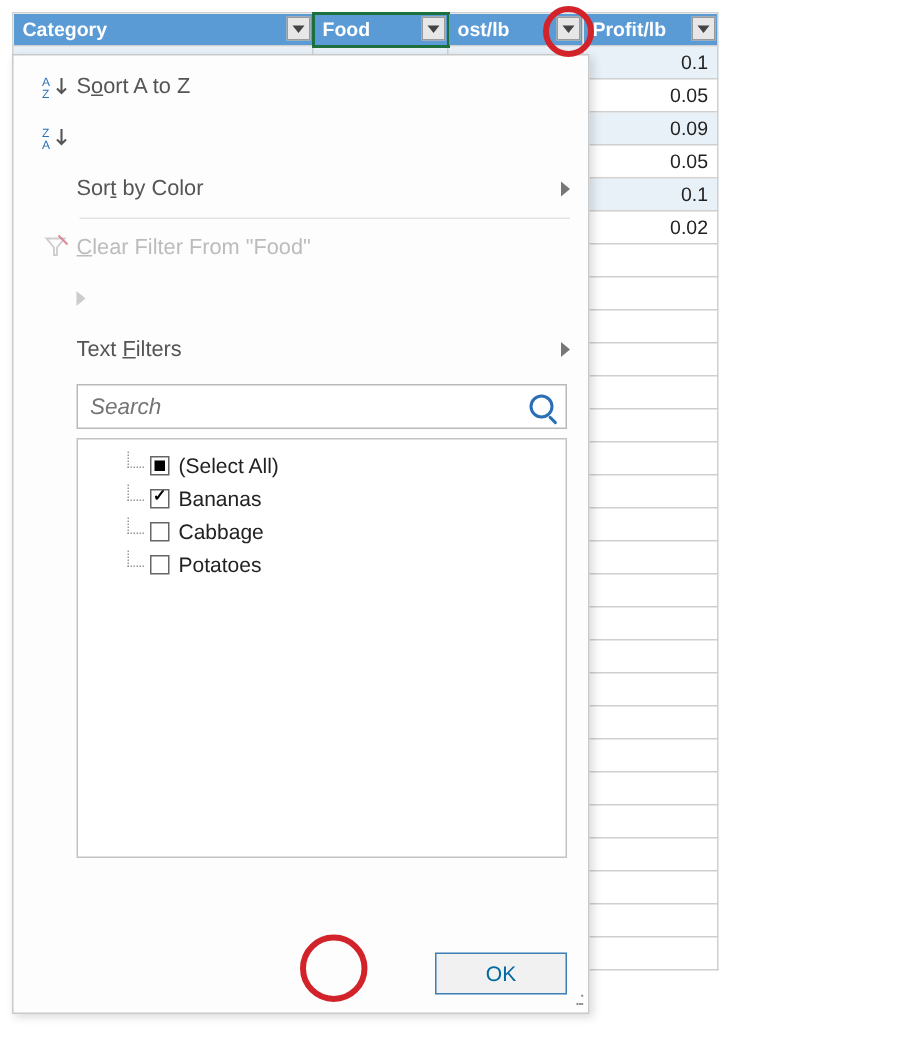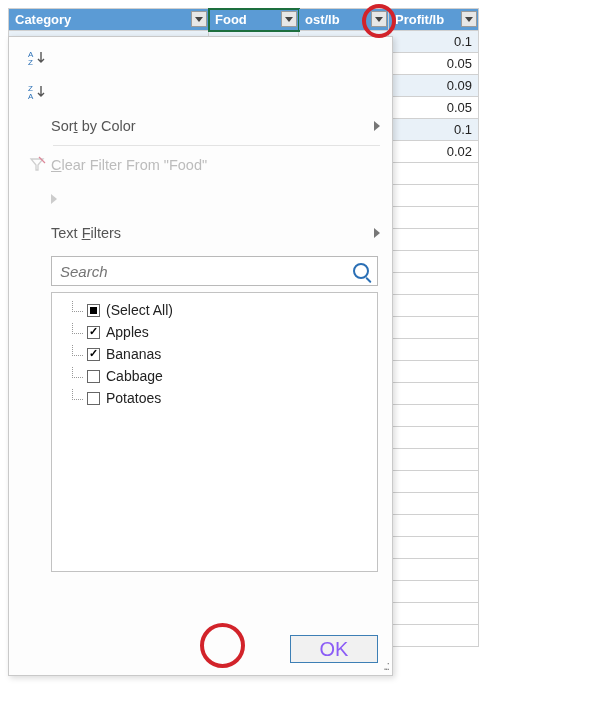--- a/index.html
+++ b/index.html
@@ -116,21 +116,21 @@
     width:16px;height:16px;border:2px solid #2a6fb5;border-radius:50%;
     position:relative;margin-right:2px;
   }
   .magnify::after{content:"";position:absolute;width:7px;height:2px;background:#2a6fb5;bottom:-4px;right:-5px;transform:rotate(45deg);border-radius:1px;}
 
   .tree {
     margin: 4px 14px 4px 42px;
     border:1px solid #c2c2c2;
     background:#fff;
     height: 280px;
-    padding: 6px 8px;
+    padding: 6px 21px;
     overflow:auto;
     font-size:14px;
     color:#222;
   }
   .tnode {
     display:flex;align-items:center;height:22px;padding-left:12px;
   }
   .tnode::before{
     content:"";width:10px;height:10px;border-left:1px dotted #999;border-bottom:1px dotted #999;margin-right:4px;margin-top:-8px;
   }
@@ -138,21 +138,21 @@
     width:13px;height:13px;border:1px solid #666;margin-right:6px;background:#fff;display:flex;align-items:center;justify-content:center;font-size:11px;line-height:1;
   }
   .cb.checked::after{content:"✓";color:#000;font-weight:bold;margin-top:-1px;}
   .cb.mixed{background:#fff;}
   .cb.mixed::after{content:"";width:7px;height:7px;background:#000;}
 
   .btnrow{
     position:absolute;bottom:12px;right:14px;display:flex;gap:14px;
   }
   .btn{
-    width:88px;height:28px;border:1px solid #adadad;background:#f1f1f1;font-size:20px;color:#8b5cf6;display:flex;align-items:center;justify-content:center;
+    width:88px;height:28px;border:1px solid #adadad;background:#f1f1f1;font-size:14px;color:#0369a1;display:flex;align-items:center;justify-content:center;
   }
   .btn.primary{border:1.5px solid #3d7fb5;}
   .resize{
     position:absolute;right:4px;bottom:2px;font-size:13px;color:#888;letter-spacing:-2px;
   }
 
   
   .ringlet{
     position:absolute;border:4px solid #d2232a;border-radius:50%;pointer-events:none;
   }
@@ -356,20 +356,21 @@
 <div class="panel">
 
   <div class="mitem">
     <span class="micon">
       <svg width="18" height="18" viewBox="0 0 18 18">
           <text x="0" y="8" font-size="8" fill="#2a6fb5">A</text>
           <text x="0" y="16" font-size="8" fill="#2a6fb5">Z</text>
           <path d="M13 3 v10 M10 10 l3 3 l3 -3" stroke="#555" fill="none" stroke-width="1.4"></path>
         </svg>
     </span>
+    <span class="mlabel"><span>S</span><u>o</u><span>ort A to Z</span></span>
   </div>
 
   <div class="mitem">
     <span class="micon">
       <svg width="18" height="18" viewBox="0 0 18 18">
           <text x="0" y="8" font-size="8" fill="#2a6fb5">Z</text>
           <text x="0" y="16" font-size="8" fill="#2a6fb5">A</text>
           <path d="M13 3 v10 M10 10 l3 3 l3 -3" stroke="#555" fill="none" stroke-width="1.4"></path>
         </svg>
     </span>
@@ -406,24 +407,20 @@
 
   <div class="search">
     <input placeholder="Search" style="">
     <span class="magnify"></span>
   </div>
 
   <div class="tree" id="tree">
       <div class="tnode">
         <span class="cb mixed"></span>
         <span>(Select All)</span>
-      </div>
-      <div class="tnode">
-        <span class="cb checked"></span>
-        <span>Apples</span>
       </div>
       <div class="tnode">
         <span class="cb checked"></span>
         <span>Bananas</span>
       </div>
       <div class="tnode">
         <span class="cb "></span>
         <span>Cabbage</span>
       </div>
       <div class="tnode">

